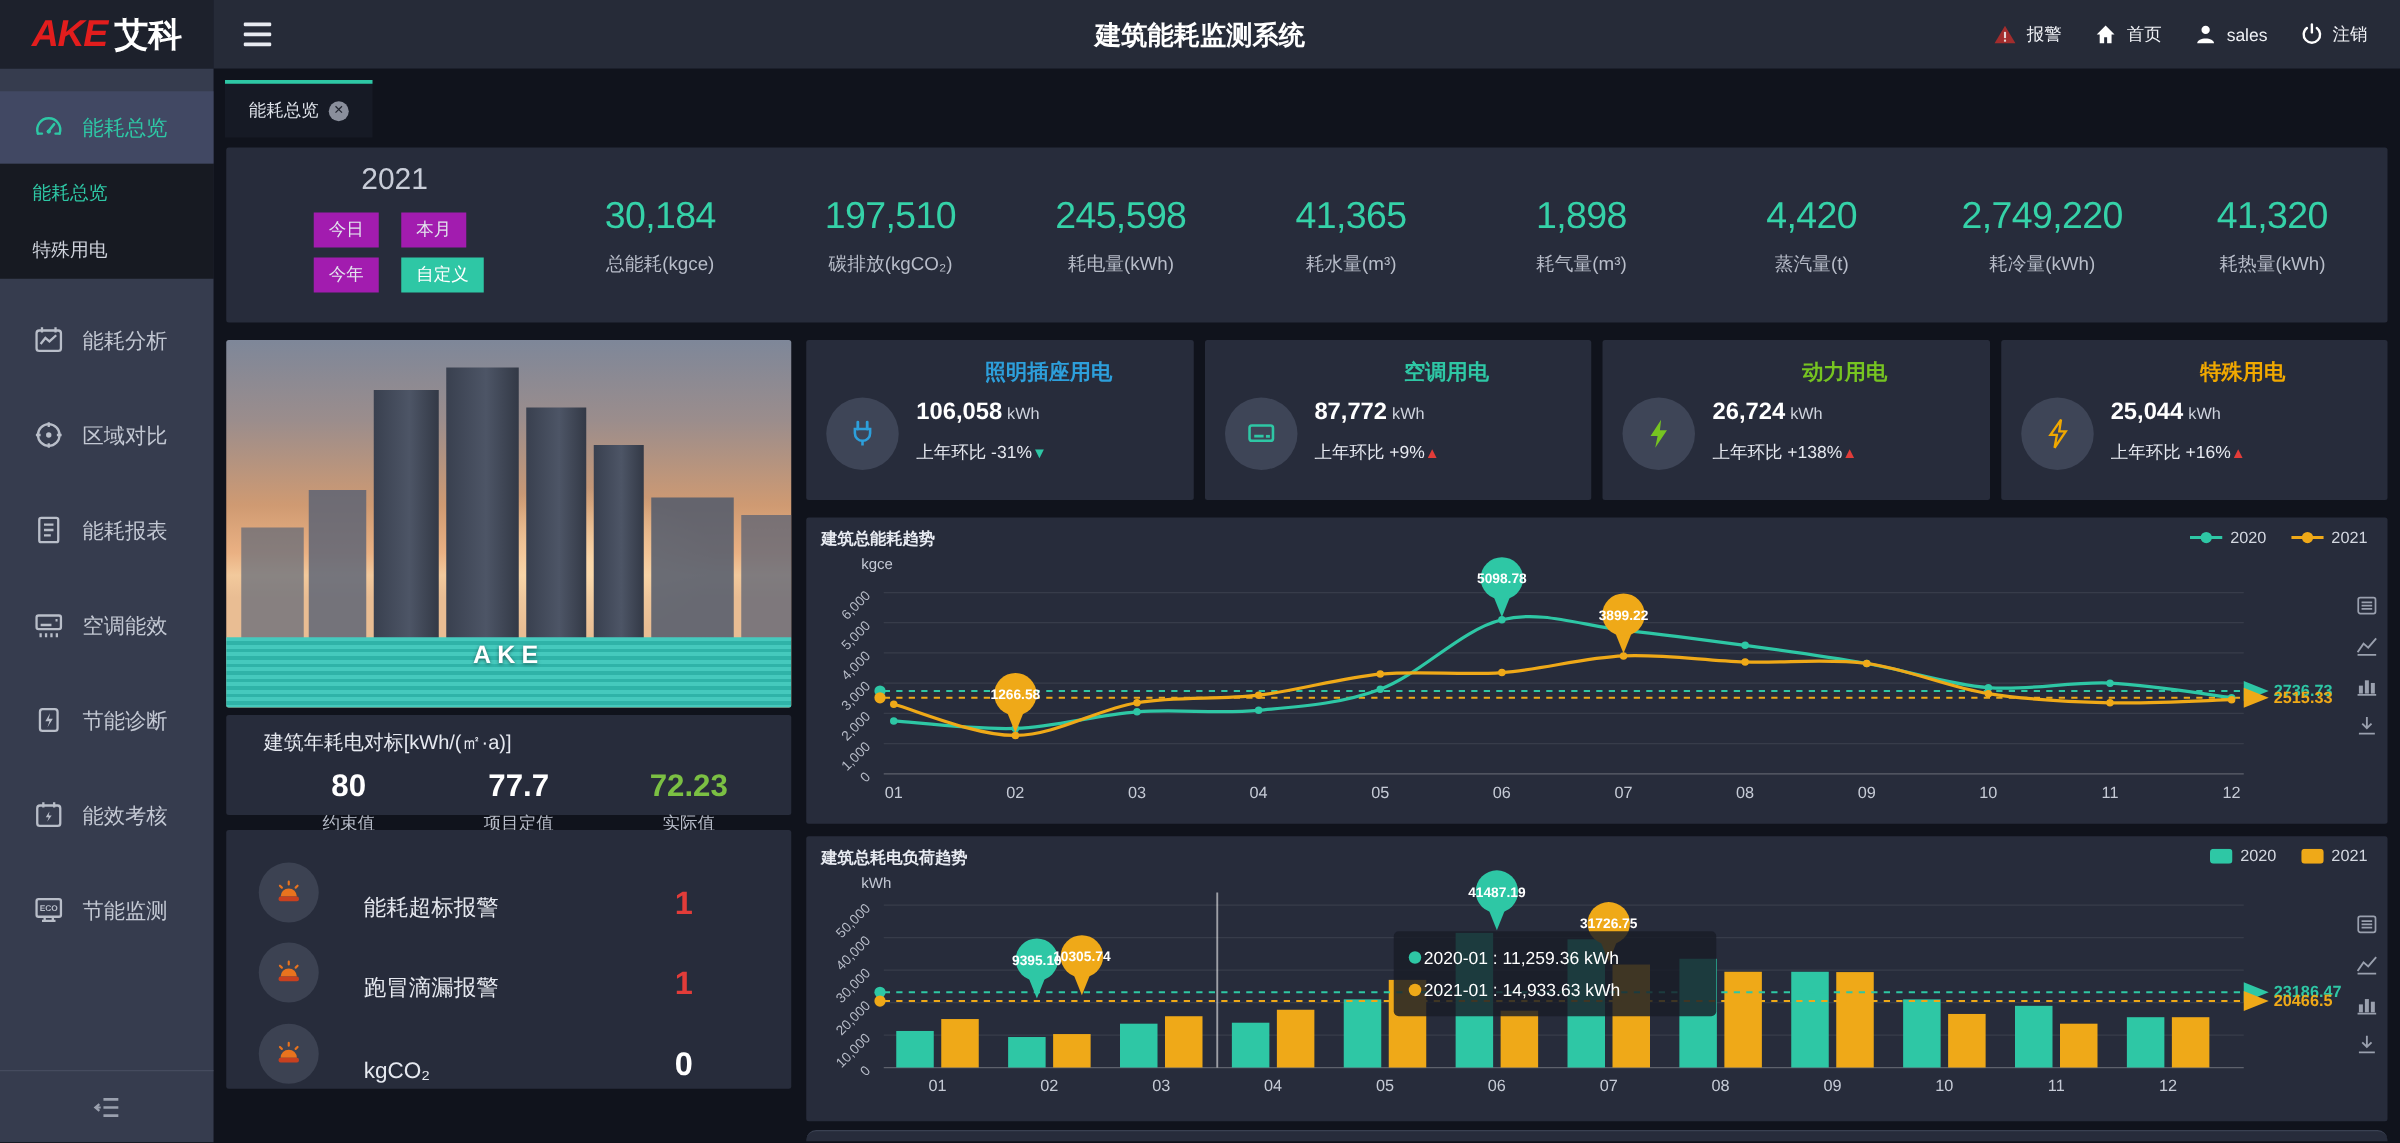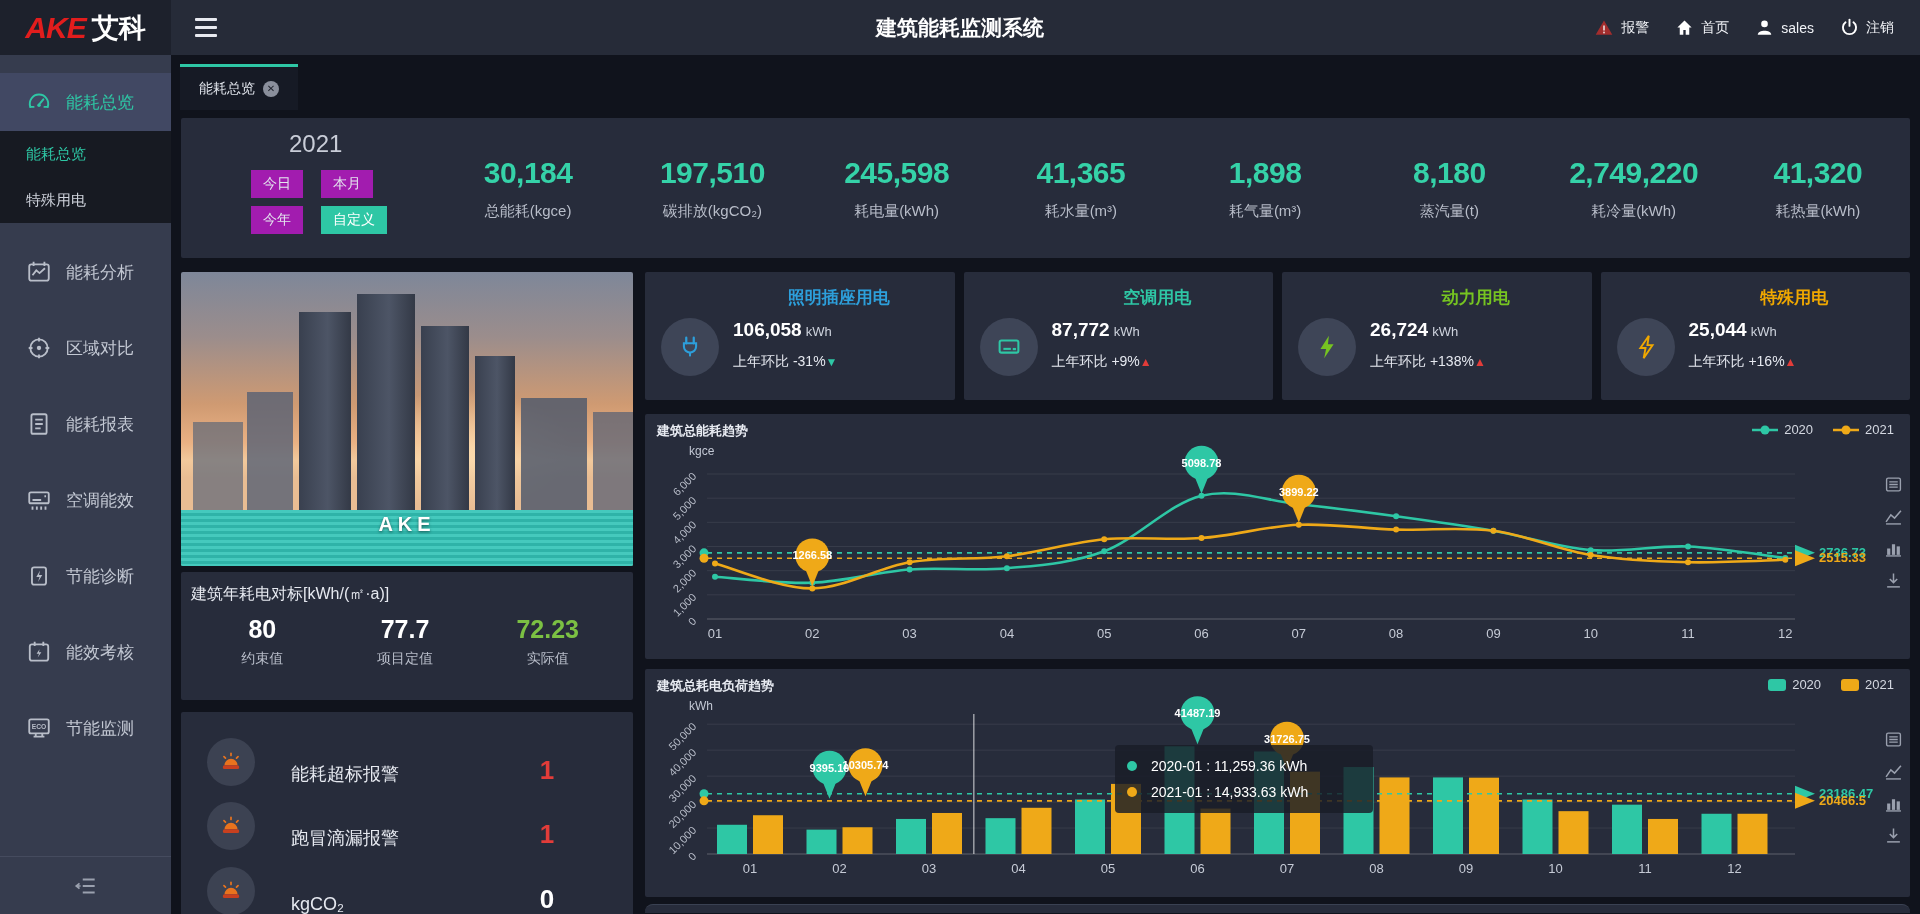--- a/index.html
+++ b/index.html
@@ -44,21 +44,21 @@
 
   
   .stats-panel { height:140px; margin-bottom:14px; display:flex; }
   .range-block { width:255px; padding:12px 0 0 70px; }
   .year { color:#c9cdd8; font-size:24px; margin-bottom:12px; padding-left:38px; }
   .btn-row { display:flex; gap:18px; margin-bottom:8px; }
   .rbtn { min-width:50px; padding:5px 12px; background:#a21caf; color:#e3e6ee; font-size:14px; text-align:center; cursor:pointer; }
   .rbtn.active { background:#2ec7a5; color:#ffffff; }
   .stats-grid { flex:1; display:flex; padding-top:38px; }
   .stat { flex:1; text-align:center; }
-  .stat .val { color:#35d2a8; font-size:30px; font-weight:700; letter-spacing:-0.5px; }
+  .stat .val { color:#35d2a8; font-size:30px; font-weight:400; letter-spacing:-0.5px; }
   .stat .lab { color:#b8bdc9; font-size:15px; margin-top:12px; }
 
   .row2 { display:flex; gap:12px; }
   .col-left { width:452px; flex:0 0 452px; }
   .col-right { flex:1; }
 
   
   .building { height:294px; position:relative; overflow:hidden; border-radius:2px;
     background:linear-gradient(180deg,#7e8799 0%,#9b8d8c 22%,#cf9a72 45%,#eab183 58%,#f2c99c 64%,#e9bd93 70%); }
   .glow { position:absolute; left:38%; top:40%; width:220px; height:120px; border-radius:50%;
@@ -71,21 +71,21 @@
   .t5 { left:66px;  top:120px; width:46px; height:120px; background:#566074; opacity:.8; }
   .t6 { left:340px; top:126px; width:66px; height:114px; background:#515a6c; opacity:.85; }
   .t7 { left:12px;  top:150px; width:50px; height:90px;  background:#5d6678; opacity:.7; }
   .t8 { left:412px; top:140px; width:46px; height:100px; background:#596274; opacity:.75; }
   .water { position:absolute; left:0; right:0; bottom:0; height:56px;
     background:repeating-linear-gradient(180deg,#45c9bd 0 3px,#2fb3a8 3px 6px),linear-gradient(180deg,#49cabe,#1f9e95); }
   .bcaption { position:absolute; left:0; right:0; bottom:30px; text-align:center; color:#ffffff;
               font-size:20px; font-weight:700; letter-spacing:5px; text-shadow:0 1px 3px rgba(0,0,0,.5); }
 
   
-  .benchmark { height:128px; margin-top:6px; padding:12px 14px 0 10px; }
+  .benchmark { height:80px; margin-top:6px; padding:12px 14px 0 30px; }
   .bm-title { color:#e6e9f0; font-size:16px; }
   .bm-grid { display:flex; margin-top:10px; }
   .bm-item { flex:1; text-align:center; }
   .bm-item .v { color:#ffffff; font-size:25px; font-weight:700; }
   .bm-item.green .v { color:#7bc043; }
   .bm-item .l { color:#b8bdc9; font-size:14px; margin-top:6px; }
 
   
   .alarms { height:207px; margin-top:12px; padding:14px 26px 0 26px; display:flex; flex-direction:column; justify-content:space-around; }
   .alarm-row { display:flex; align-items:flex-end; height:56px; }
@@ -112,21 +112,21 @@
   .bar-panel { height:228px; }
   .ch-title { position:absolute; left:12px; top:8px; color:#e8ebf2; font-size:13px; font-weight:700; }
   .ch-unit { position:absolute; left:44px; top:30px; color:#c3c8d4; font-size:12px; }
   .legend { position:absolute; right:16px; top:8px; display:flex; gap:20px; align-items:center; }
   .leg-item { display:flex; align-items:center; gap:6px; color:#d4d8e1; font-size:13px; cursor:pointer; }
   .toolbox { position:absolute; right:8px; top:62px; display:flex; flex-direction:column; gap:15px; }
   .toolbox .tbi { cursor:pointer; }
   .chart-svg { position:absolute; left:0; top:0; }
   .tooltip { position:absolute; left:470px; top:76px; width:258px; padding:8px 12px; background:rgba(24,28,39,.82);
              border-radius:4px; z-index:5; }
-  .tooltip .trow { display:flex; align-items:center; gap:14px; color:#ffffff; font-size:14px; height:26px; }
+  .tooltip .trow { display:flex; align-items:center; gap:2px; color:#ffffff; font-size:14px; height:26px; }
   .tooltip .dot { width:10px; height:10px; border-radius:50%; }
   .bottom-edge { height:9px; margin-top:7px; background:#272c3b; border-top:1px solid #3a4152; border-radius:8px 8px 0 0; }
 </style>
 </head>
 <body>
 
 <div class="app">
 
   <div class="header">
     <div class="logo">
@@ -291,21 +291,21 @@
             </div>
           <div class="stat">
               <div class="val">41,365</div>
               <div class="lab">耗水量(m³)</div>
             </div>
           <div class="stat">
               <div class="val">1,898</div>
               <div class="lab">耗气量(m³)</div>
             </div>
           <div class="stat">
-              <div class="val">8,180</div>
+              <div class="val">4,420</div>
               <div class="lab">蒸汽量(t)</div>
             </div>
           <div class="stat">
               <div class="val">2,749,220</div>
               <div class="lab">耗冷量(kWh)</div>
             </div>
           <div class="stat">
               <div class="val">41,320</div>
               <div class="lab">耗热量(kWh)</div>
             </div>

